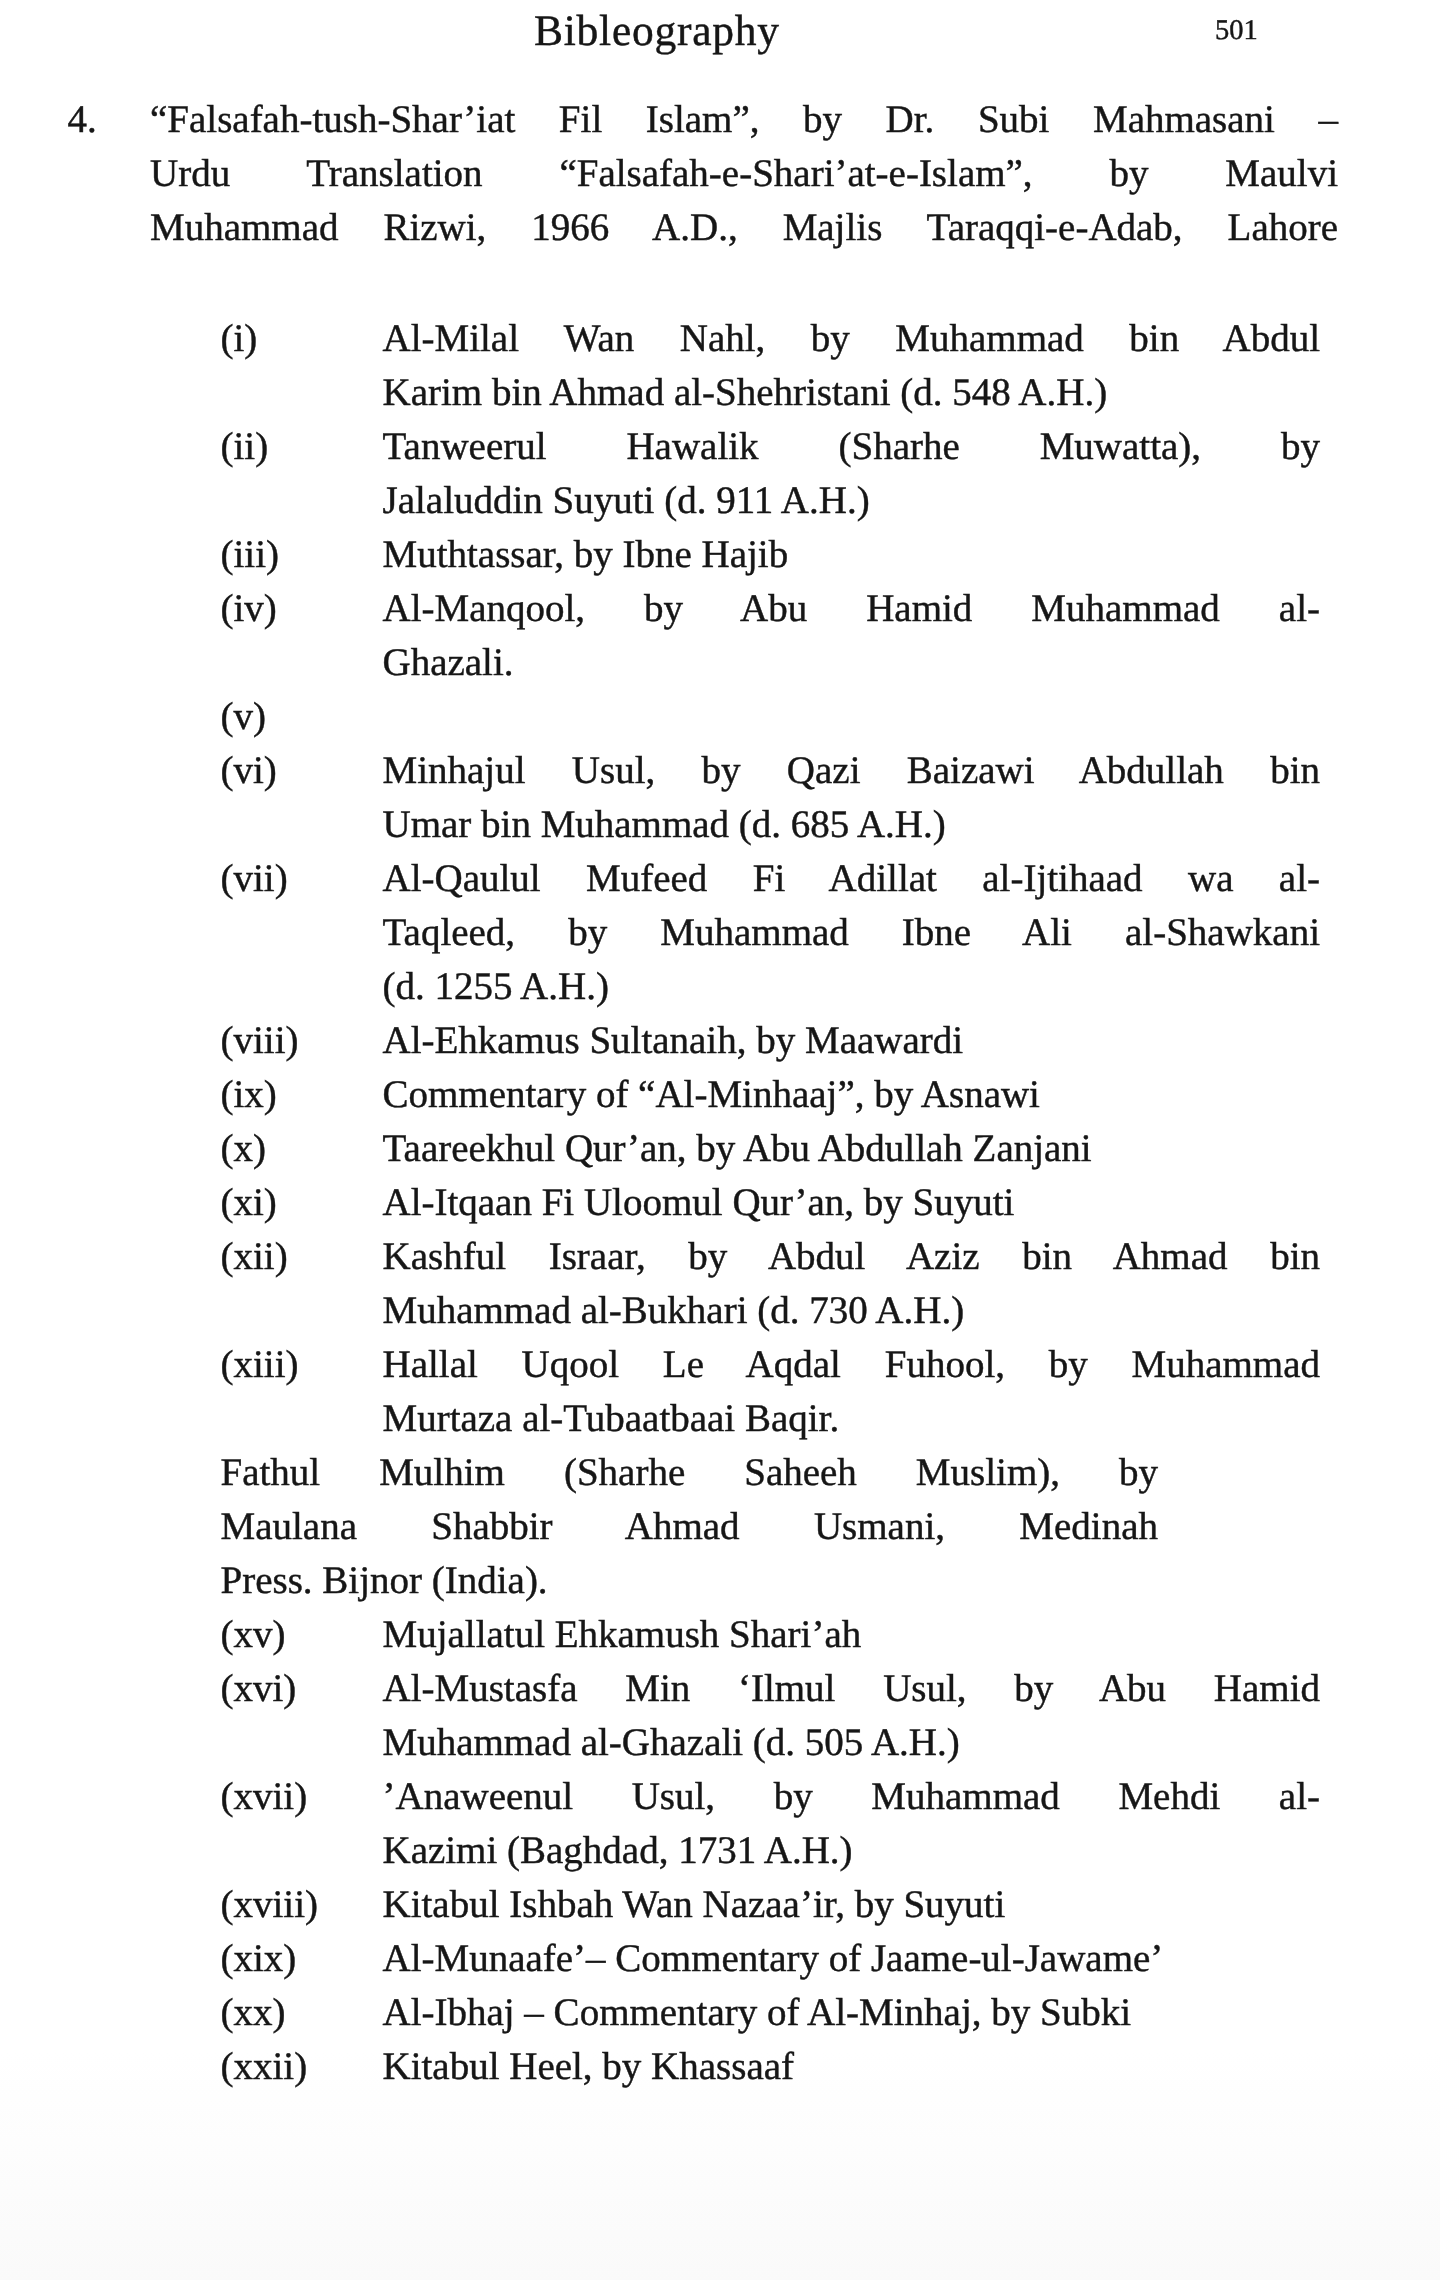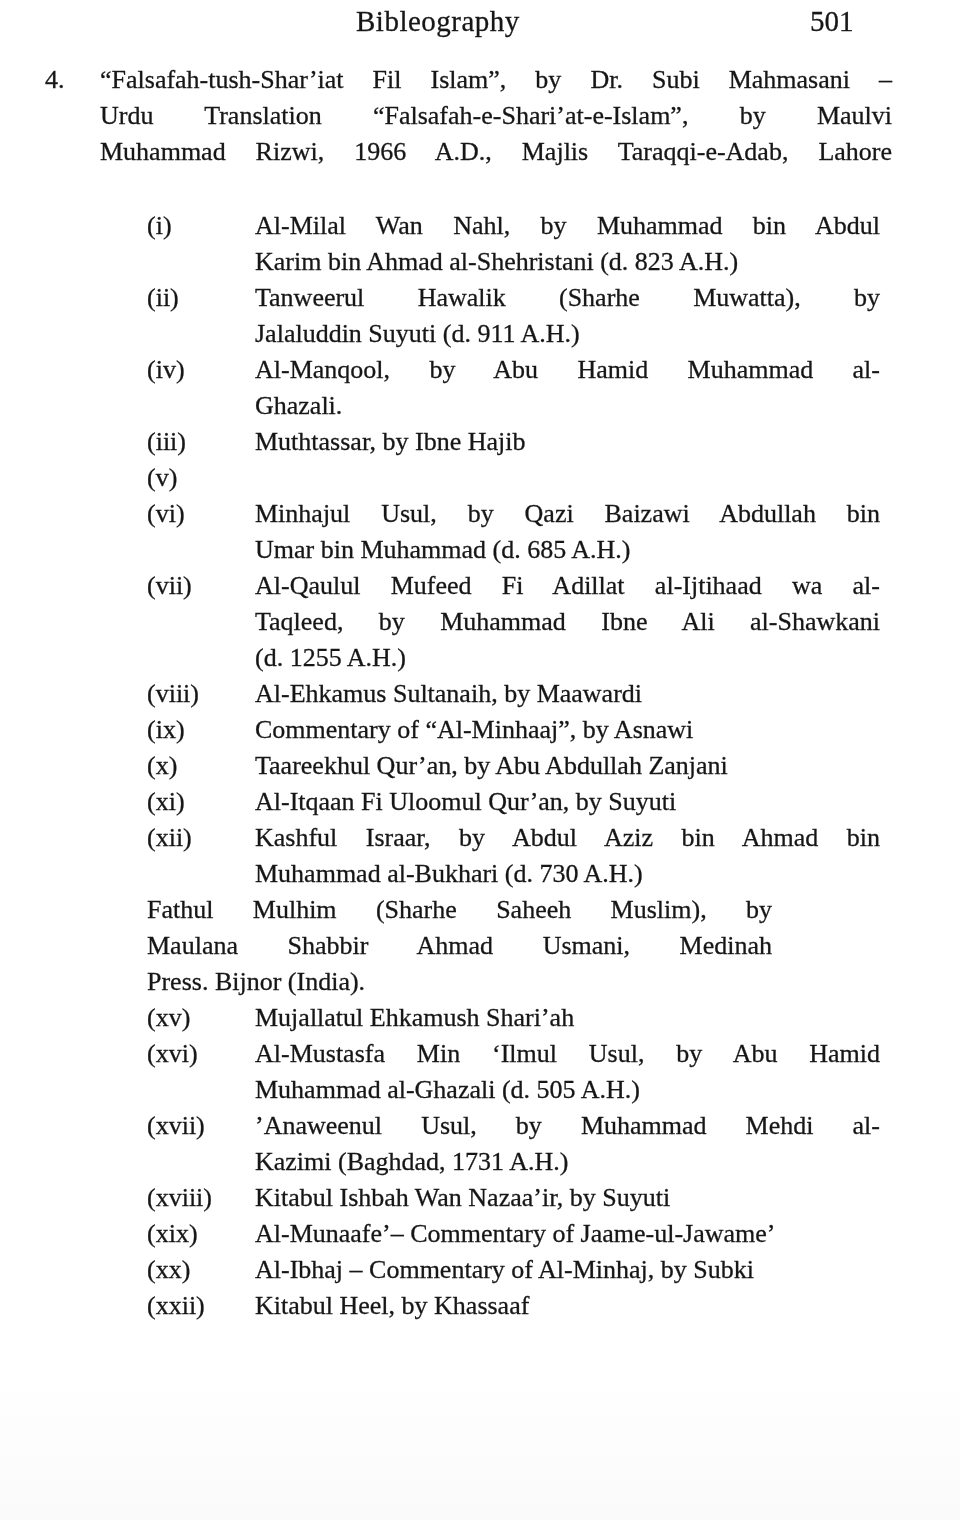--- a/index.html
+++ b/index.html
@@ -28,21 +28,21 @@
     top: 2px;
     font-size: 29px;
     line-height: 38px;
     letter-spacing: 0.5px;
     white-space: nowrap;
   }
   .page-number {
     position: absolute;
     left: 810px;
     top: 2px;
-    font-size: 29px;
+    font-size: 19px;
     line-height: 38px;
     white-space: nowrap;
   }
   
   .entry {
     position: absolute;
     top: 62px;
     left: 45px;
     width: 835px;
     font-size: 26px;
@@ -108,41 +108,41 @@
         <div class="line">Urdu Translation “Falsafah-e-Shari’at-e-Islam”, by Maulvi</div>
         <div class="line">Muhammad Rizwi, 1966 A.D., Majlis Taraqqi-e-Adab, Lahore</div>
       </div>
   </div>
 
   <div class="biblist">
       <div class="row">
       <div class="num">(i)</div>
       <div class="txt">
           <div class="line">Al-Milal Wan Nahl, by Muhammad bin Abdul</div>
-          <div class="line">Karim bin Ahmad al-Shehristani (d. 823 A.H.)</div>
+          <div class="line">Karim bin Ahmad al-Shehristani (d. 548 A.H.)</div>
         </div>
     </div>
       <div class="row">
       <div class="num">(ii)</div>
       <div class="txt">
           <div class="line">Tanweerul Hawalik (Sharhe Muwatta), by</div>
           <div class="line">Jalaluddin Suyuti (d. 911 A.H.)</div>
         </div>
     </div>
       <div class="row">
+      <div class="num">(iii)</div>
+      <div class="txt">
+          <div class="line">Muthtassar, by Ibne Hajib</div>
+        </div>
+    </div>
+      <div class="row">
       <div class="num">(iv)</div>
       <div class="txt">
           <div class="line">Al-Manqool, by Abu Hamid Muhammad al-</div>
           <div class="line">Ghazali.</div>
-        </div>
-    </div>
-      <div class="row">
-      <div class="num">(iii)</div>
-      <div class="txt">
-          <div class="line">Muthtassar, by Ibne Hajib</div>
         </div>
     </div>
       <div class="row">
       <div class="num">(v)</div>
     </div>
       <div class="row">
       <div class="num">(vi)</div>
       <div class="txt">
           <div class="line">Minhajul Usul, by Qazi Baizawi Abdullah bin</div>
           <div class="line">Umar bin Muhammad (d. 685 A.H.)</div>
@@ -181,20 +181,27 @@
         </div>
     </div>
       <div class="row">
       <div class="num">(xii)</div>
       <div class="txt">
           <div class="line">Kashful Israar, by Abdul Aziz bin Ahmad bin</div>
           <div class="line">Muhammad al-Bukhari (d. 730 A.H.)</div>
         </div>
     </div>
       <div class="row">
+      <div class="num">(xiii)</div>
+      <div class="txt">
+          <div class="line">Hallal Uqool Le Aqdal Fuhool, by Muhammad</div>
+          <div class="line">Murtaza al-Tubaatbaai Baqir.</div>
+        </div>
+    </div>
+      <div class="row">
       <div class="txt">
           <div class="line">Fathul Mulhim (Sharhe Saheeh Muslim), by</div>
           <div class="line">Maulana Shabbir Ahmad Usmani, Medinah</div>
           <div class="line">Press. Bijnor (India).</div>
         </div>
     </div>
       <div class="row">
       <div class="num">(xv)</div>
       <div class="txt">
           <div class="line">Mujallatul Ehkamush Shari’ah</div>

